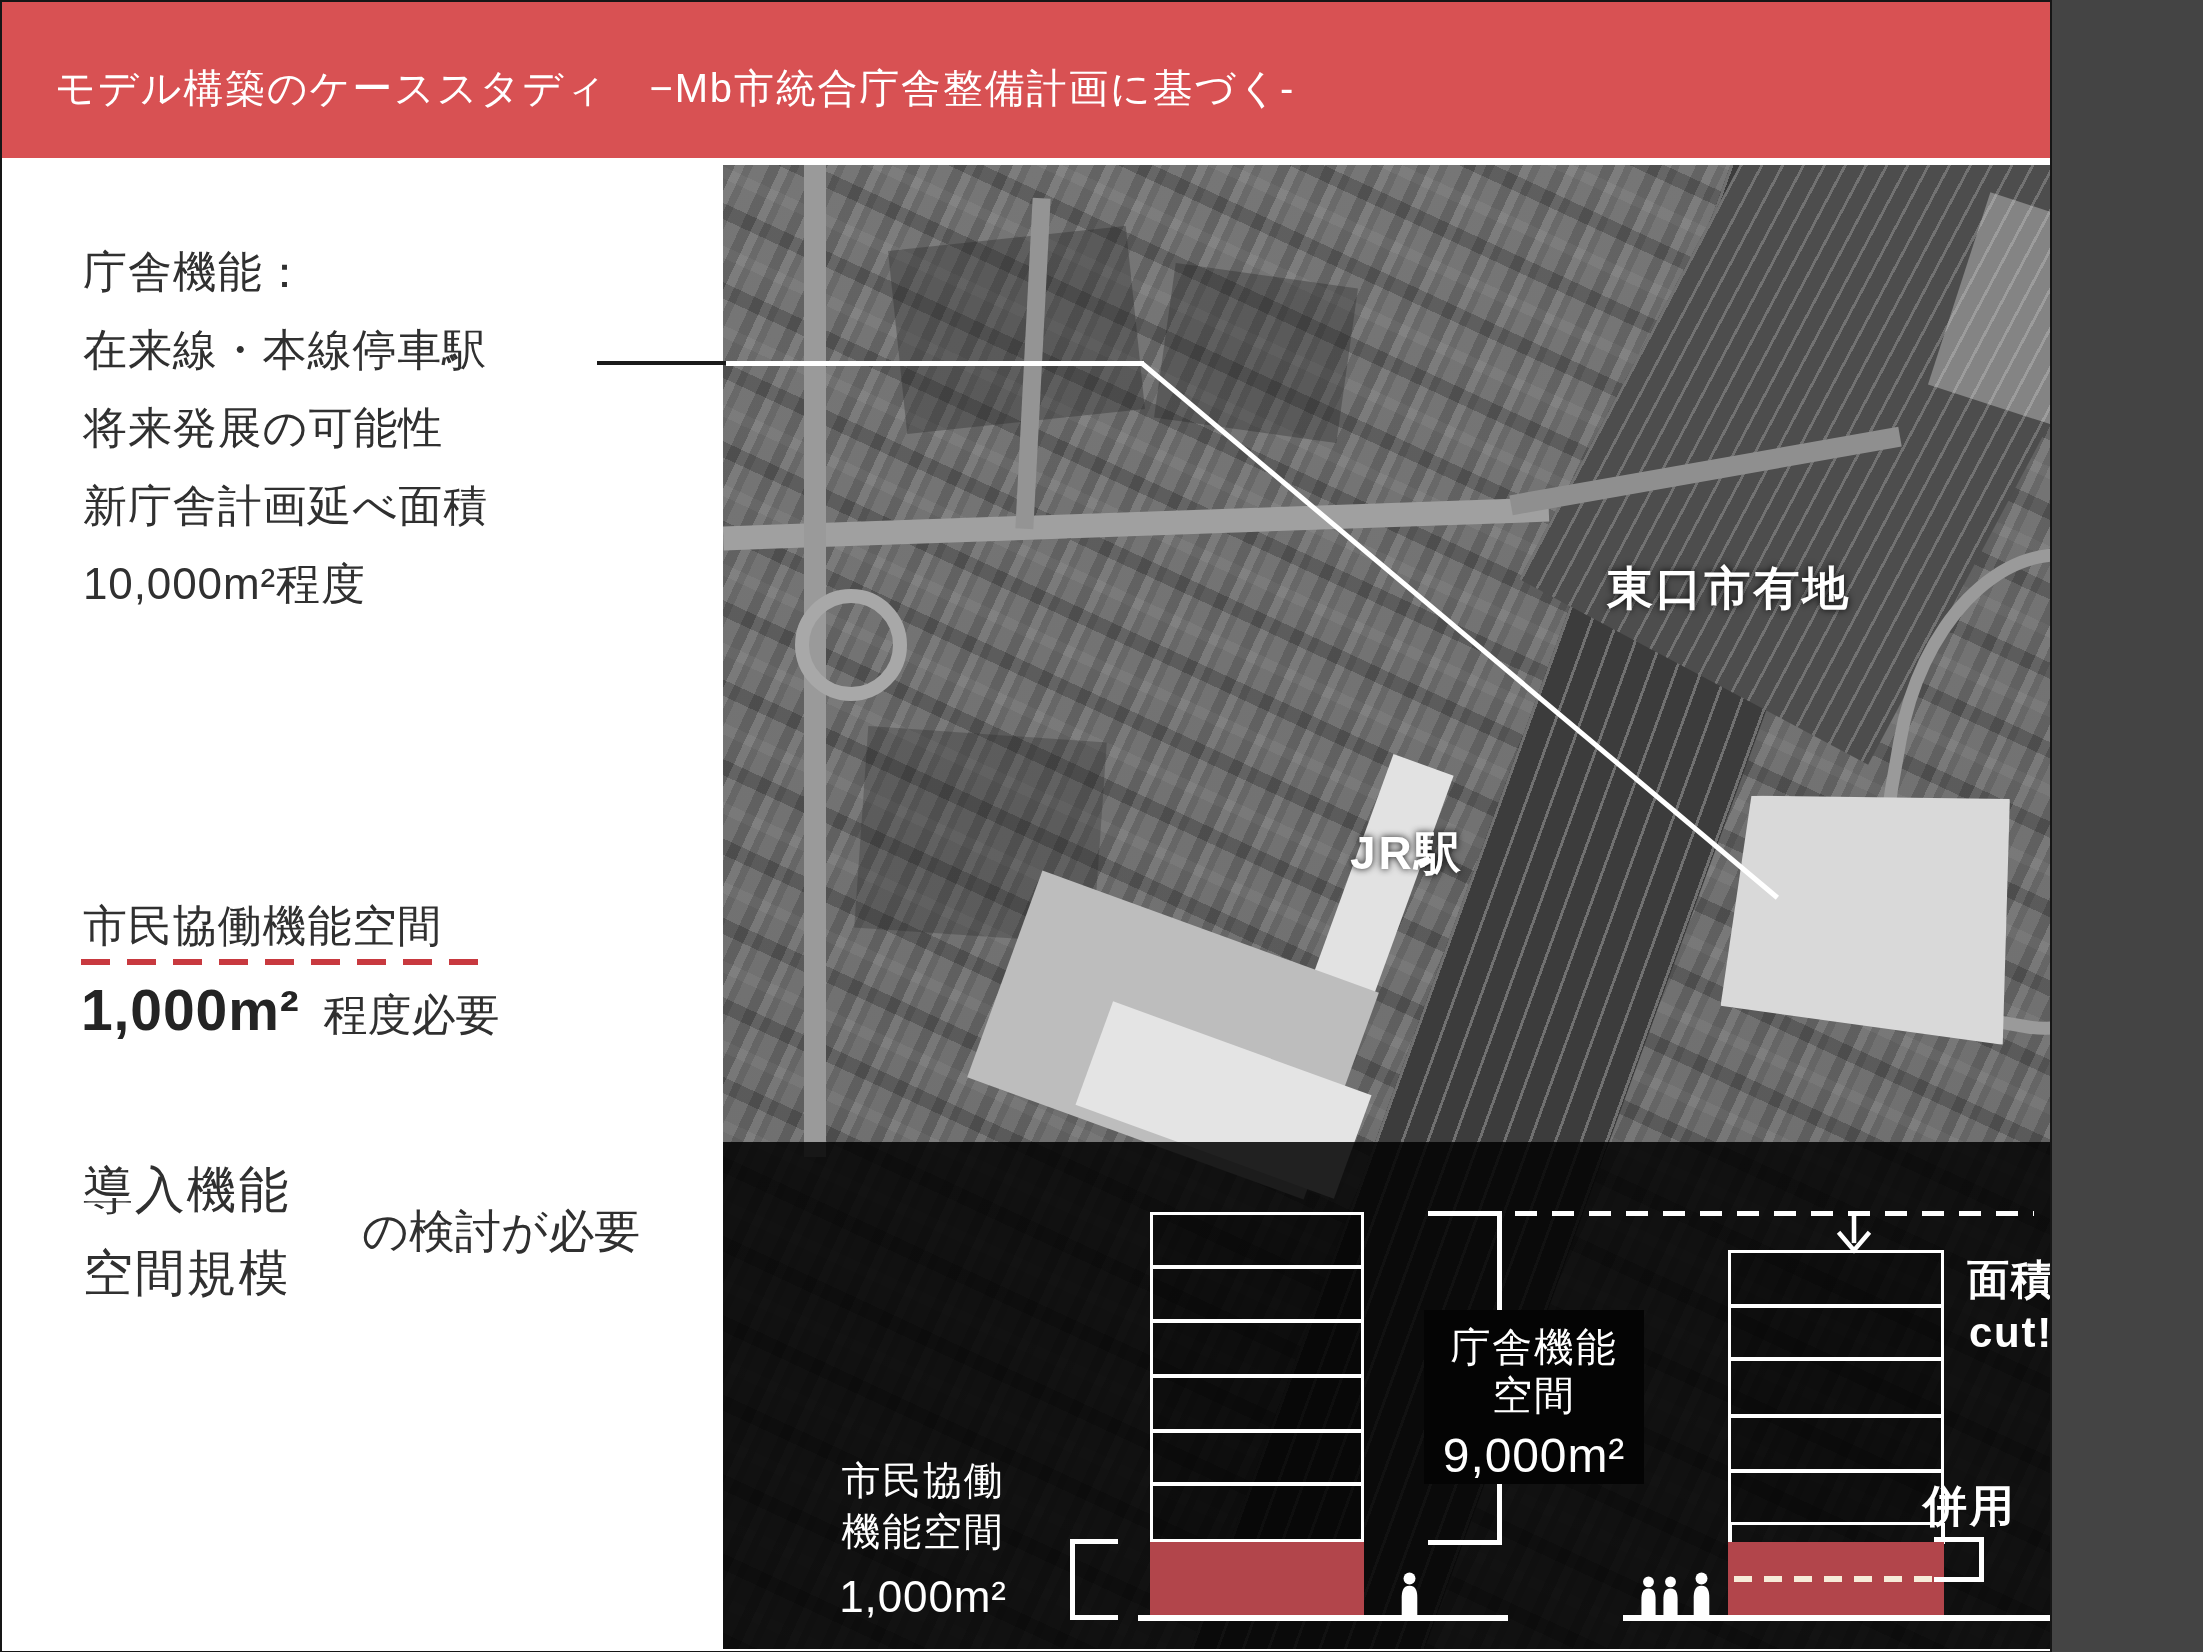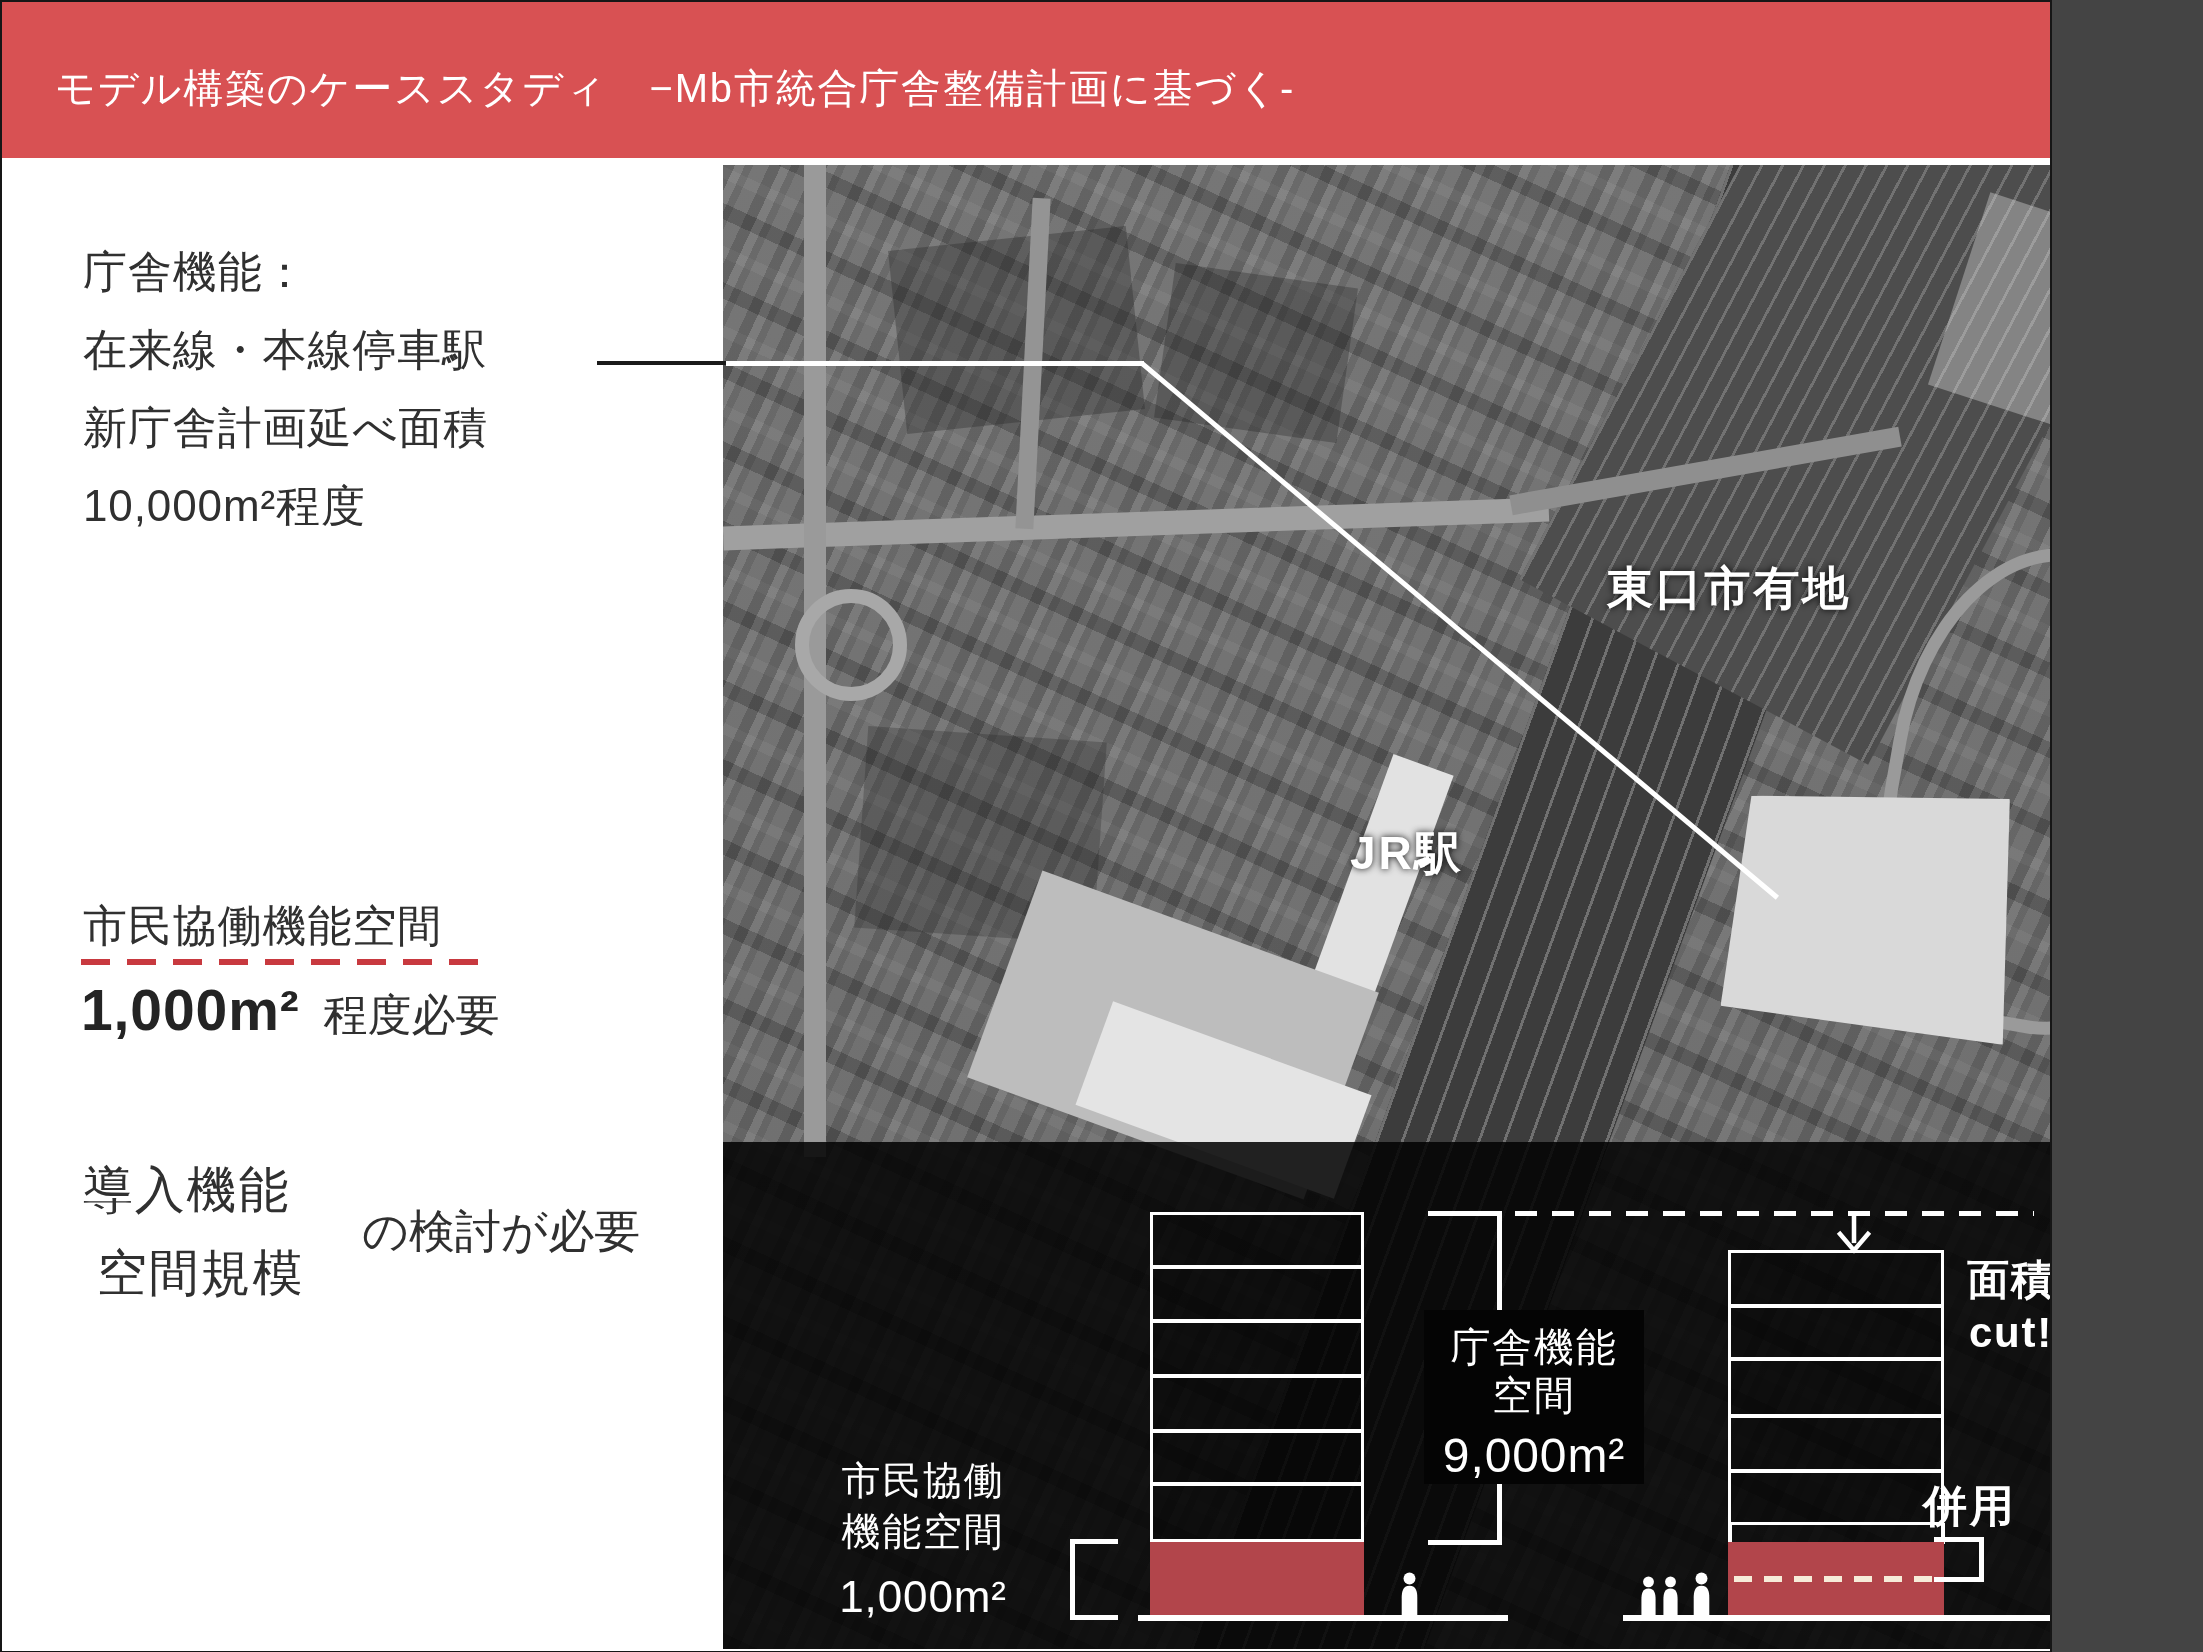--- a/index.html
+++ b/index.html
@@ -16,21 +16,21 @@
 
   
   .cond{left:81px;top:231px;font-size:44px;line-height:78px;color:#303030;letter-spacing:0.9px;}
   .citizen-title{left:81px;top:895px;font-size:44px;color:#303030;letter-spacing:0.9px;}
   .citizen-underline{left:79px;top:957px;width:397px;height:6.4px;
     background:repeating-linear-gradient(90deg,var(--underline_red,#c8393f) 0 29px,transparent 29px 46px);}
   .citizen-value-row{left:79px;top:975px;display:flex;align-items:baseline;color:#242424;}
   .citizen-value{font-size:57px;font-weight:bold;letter-spacing:0.9px;}
   .citizen-suffix{font-size:44px;margin-left:24px;color:#303030;}
   .policy1{left:81px;top:1155px;font-size:50px;color:#303030;letter-spacing:1.8px;}
-  .policy2{left:95px;top:1238px;font-size:50px;color:#303030;letter-spacing:1.8px;}
+  .policy2{left:81px;top:1238px;font-size:50px;color:#303030;letter-spacing:1.8px;}
   .policy-note{left:360px;top:1199px;font-size:46px;color:#303030;}
 
   
   .map{left:721px;top:163px;width:1478px;height:1484px;background:
       repeating-linear-gradient(115deg,rgba(0,0,0,0.16) 0 11px,rgba(255,255,255,0.05) 11px 20px,rgba(0,0,0,0.10) 20px 27.5px,transparent 27.5px 42px),
       repeating-linear-gradient(25deg,rgba(0,0,0,0.20) 0 14.7px,transparent 14.7px 37px,rgba(255,255,255,0.05) 37px 48px,transparent 48px 72px),
       linear-gradient(#767676,#6d6d6d);
       overflow:hidden;}
   .m-shape{position:absolute;}
   .m-rail{left:739px;top:-138px;width:220px;height:1791px;transform:rotate(20deg);
@@ -116,20 +116,21 @@
     <div class="map-label" style="left:627px;top:658px;font-size:46px;text-align:center;">JR駅</div>
   </div>
 
   <div class="abs lead-black"></div>
   <div class="abs lead-white-h"></div>
   <div class="abs lead-white-d"></div>
 
   <div class="abs cond">
     <div>庁舎機能：</div>
     <div>在来線・本線停車駅</div>
+    <div>将来発展の可能性</div>
     <div>新庁舎計画延べ面積</div>
     <div>10,000m²程度</div>
   </div>
 
   <div class="abs citizen-title">市民協働機能空間</div>
   <div class="abs citizen-underline"></div>
   <div class="abs citizen-value-row">
     <span class="citizen-value">1,000m²</span>
     <span class="citizen-suffix">程度必要</span>
   </div>

